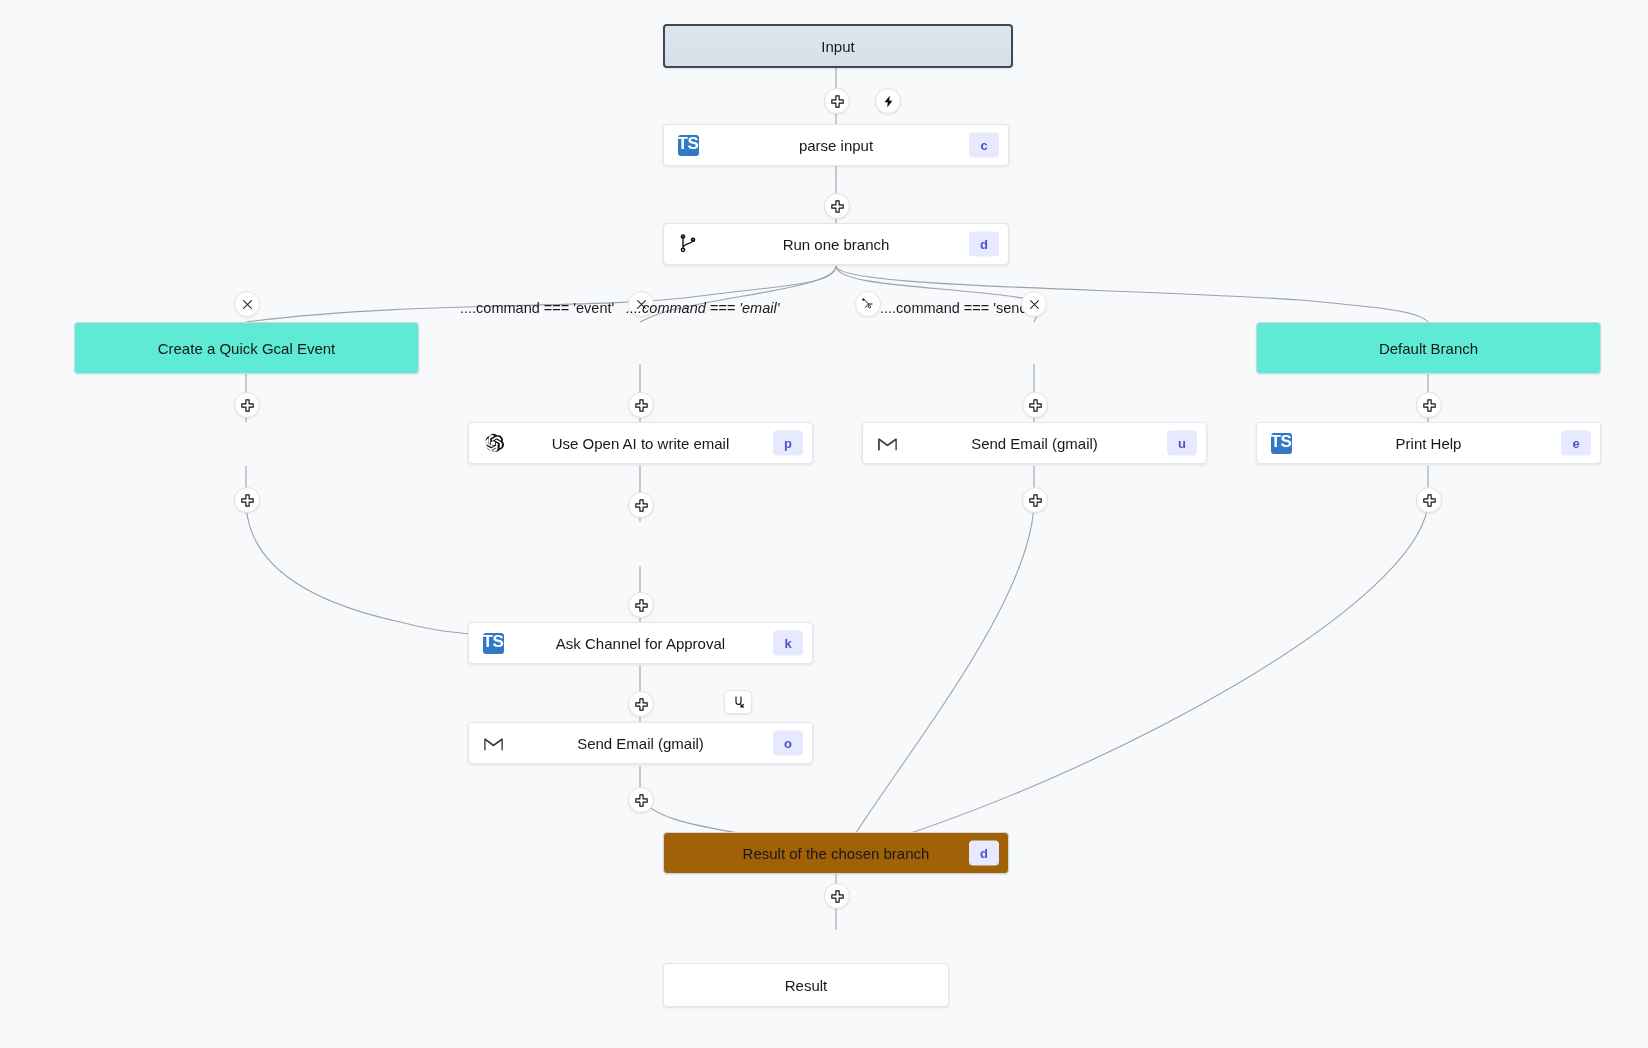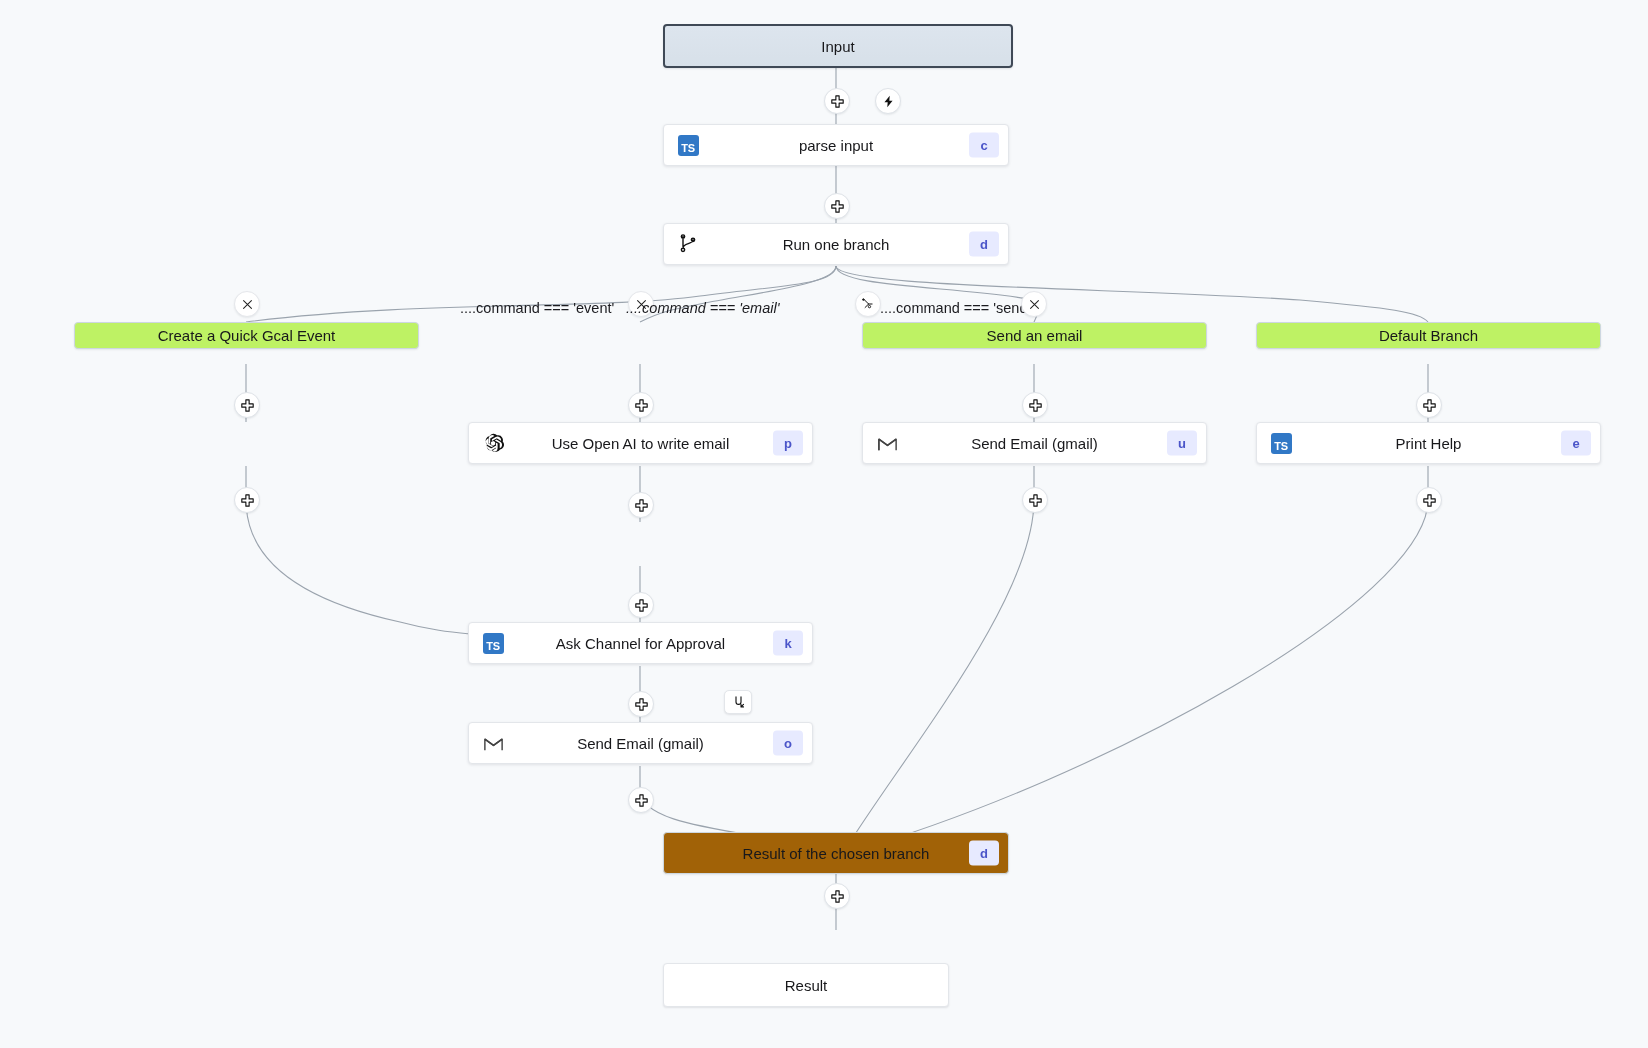--- a/index.html
+++ b/index.html
@@ -34,22 +34,22 @@
     border:1px solid #b9c4ce;
     box-shadow:0 1px 2px rgba(16,24,40,.10);
   }
   .node.terminal.active{
     border:2px solid #3f4956;
     background:linear-gradient(#dde5ee,#d7e0e9);
   }
 
   
   .node.branch-head{
-    height:27px;
-    background:#bef264;
+    height:52px;
+    background:#5eead4;
     border:1px solid #cdd7e0;
     box-shadow:0 1px 2px rgba(16,24,40,.08);
   }
 
   
   .node.step{
     height:42px;
     background:#ffffff;
     border:1px solid #e3e6ea;
     box-shadow:0 1px 3px rgba(16,24,40,.10);
@@ -63,21 +63,21 @@
     box-shadow:0 1px 2px rgba(16,24,40,.08);
   }
 
   
   .nicon{
     position:absolute;left:12px;top:50%;transform:translateY(-50%);
     width:24px;height:24px;display:flex;align-items:center;justify-content:center;
   }
   .ts-badge{
     width:21px;height:21px;border-radius:3px;background:#3178c6;
-    color:#fff;font-size:11px;font-weight:bold;letter-spacing:-.3px;
+    color:#fff;font-size:17px;font-weight:bold;letter-spacing:-.3px;
     display:flex;align-items:flex-end;justify-content:center;
     padding-bottom:2px;box-sizing:border-box;
     font-family:"Liberation Sans",sans-serif;
   }
 
   
   .kbd{
     position:absolute;right:9px;top:50%;transform:translateY(-50%);
     min-width:30px;height:25px;border-radius:4px;
     background:#e7eaff;color:#4b55c9;
@@ -223,23 +223,20 @@
     <svg width="11" height="11" viewBox="0 0 14 14" aria-hidden="true">
       <path d="M2 2l10 10M12 2L2 12" stroke="#222" stroke-width="1.3" stroke-linecap="round"></path>
     </svg>
   </div>
 
   <div class="node branch-head" style="left:74px;top:322px;width:345px;">
     <span class="label">Create a Quick Gcal Event</span>
   </div>
 
 
-  <div class="node branch-head" style="left:862px;top:322px;width:345px;">
-    <span class="label">Send an email</span>
-  </div>
 
   <div class="node branch-head" style="left:1256px;top:322px;width:345px;">
     <span class="label">Default Branch</span>
   </div>
 
   <div class="handle" style="left:234px;top:392px;">
     <svg width="13" height="13" viewBox="0 0 16 16">
         <path d="M6 1h4v5h5v4h-5v5H6v-5H1V6h5z" fill="none" stroke="#111" stroke-width="1.4" stroke-linejoin="round"></path>
       </svg>
   </div>

